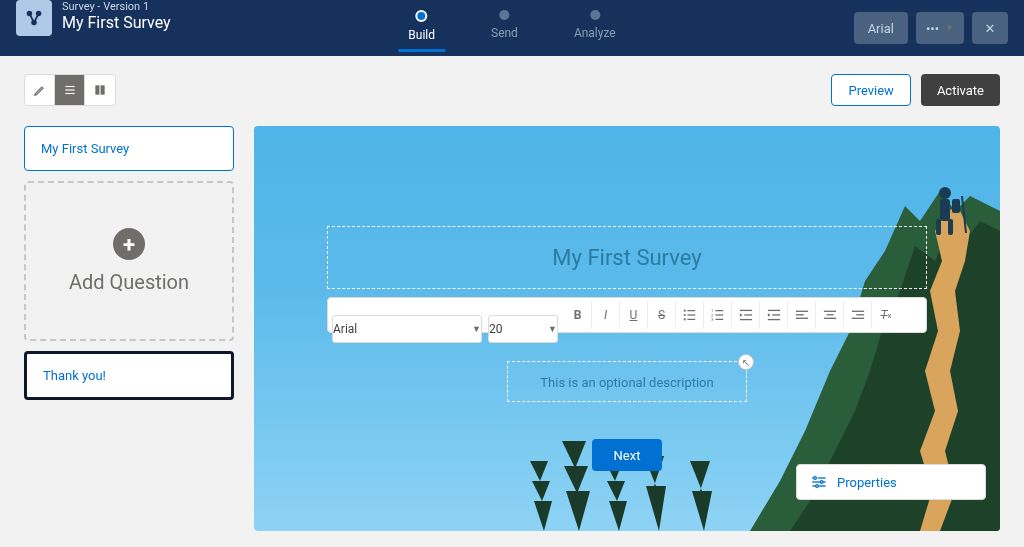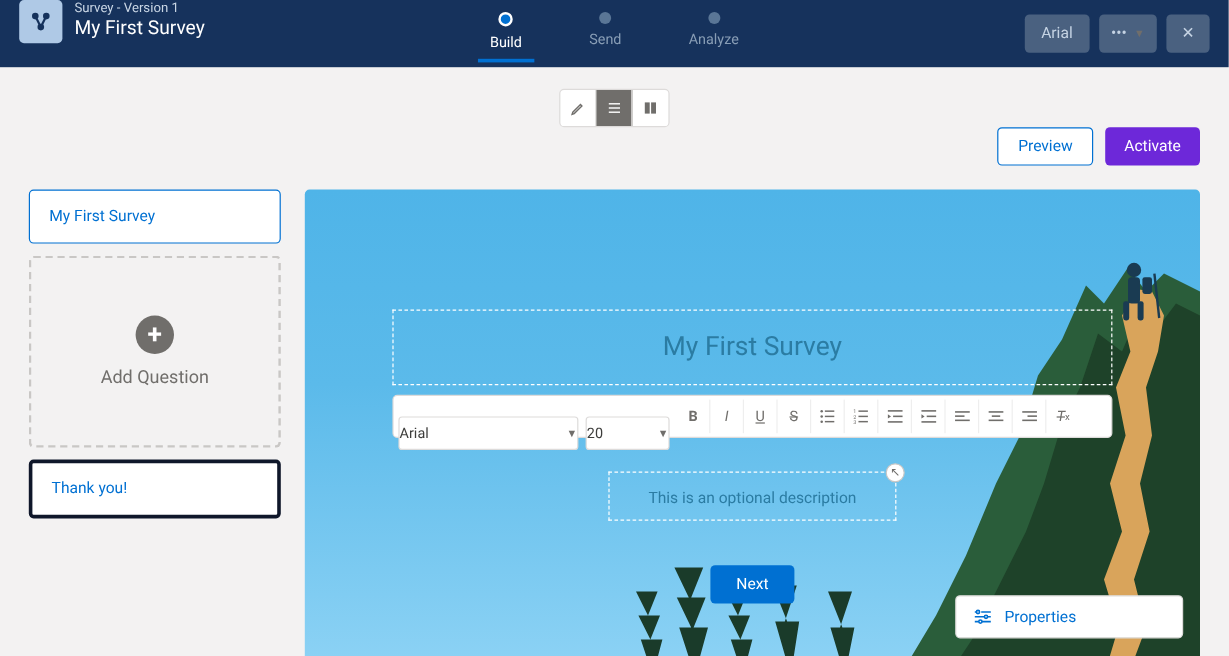--- a/index.html
+++ b/index.html
@@ -19,42 +19,42 @@
 .tab.active { color: #fff; }
 .tab.active .tab-dot { background: #0070d2; border: 2px solid #fff; width: 12px; height: 12px; }
 .tab.active::after { content: ""; position: absolute; bottom: -10px; left: -10px; right: -10px; height: 3px; background: #0070d2; }
 
 .header-actions { margin-left: auto; display: flex; gap: 8px; align-items: center; }
 .btn-header { background: #4a6180; color: #c5d3e3; border: none; border-radius: 4px; height: 32px; padding: 0 14px; font-size: 13px; cursor: pointer; }
 .btn-header.icon { width: 36px; padding: 0; display: flex; align-items: center; justify-content: center; }
 .btn-header.combo { display: flex; align-items: center; gap: 6px; padding: 0 10px; }
 
 
-.toolbar-row { display: flex; align-items: center; padding: 18px 24px 0; flex-direction: column; }
+.toolbar-row { display: flex; align-items: center; padding: 18px 24px 0; }
 .view-toggles { display: flex; border: 1px solid #dddbda; border-radius: 4px; overflow: hidden; background: #fff; }
 .view-toggle { width: 30px; height: 30px; display: flex; align-items: center; justify-content: center; cursor: pointer; border-right: 1px solid #dddbda; }
 .view-toggle:last-child { border-right: none; }
 .view-toggle.active { background: #706e6b; color: #fff; }
 .view-toggle svg { width: 14px; height: 14px; }
 
 .action-buttons { margin-left: auto; display: flex; gap: 10px; }
 .btn { border-radius: 4px; height: 32px; padding: 0 16px; font-size: 13px; cursor: pointer; font-weight: 400; }
 .btn-outline { background: #fff; border: 1px solid #0070d2; color: #0070d2; }
-.btn-primary { background: #6d28d9; border: none; color: #fff; }
+.btn-primary { background: #404040; border: none; color: #fff; }
 
 
 .main { display: flex; padding: 20px 24px; gap: 20px; }
 
 
 .sidebar { width: 210px; display: flex; flex-direction: column; gap: 10px; }
 .page-item { background: #fff; border: 1px solid #0070d2; border-radius: 4px; padding: 14px 16px; color: #0070d2; font-size: 13px; cursor: pointer; }
 .page-item.plain { border: 3px solid #0f172a; color: #0070d2; }
 .add-question { border: 2px dashed #c9c7c5; border-radius: 4px; height: 160px; display: flex; flex-direction: column; align-items: center; justify-content: center; gap: 10px; color: #706e6b; cursor: pointer; }
 .add-question .plus { width: 32px; height: 32px; border-radius: 50%; background: #706e6b; color: #fff; display: flex; align-items: center; justify-content: center; font-size: 22px; font-weight: bold; }
-.add-question .label { font-size: 15px; color: #706e6b; }
+.add-question .label { font-size: 20px; color: #706e6b; }
 
 
 .canvas { flex: 1; background: linear-gradient(180deg, #4fb4e8 0%, #5bbaea 40%, #8ed3f5 100%); border-radius: 4px; position: relative; overflow: hidden; height: 405px; }
 
 
 .mountain { position: absolute; right: 0; bottom: 0; width: 290px; height: 380px; }
 .trees { position: absolute; bottom: 0; left: 270px; width: 260px; height: 100px; }
 
 
 .survey-content { position: absolute; top: 100px; left: 50%; transform: translateX(-50%); width: 600px; display: flex; flex-direction: column; align-items: center; }

